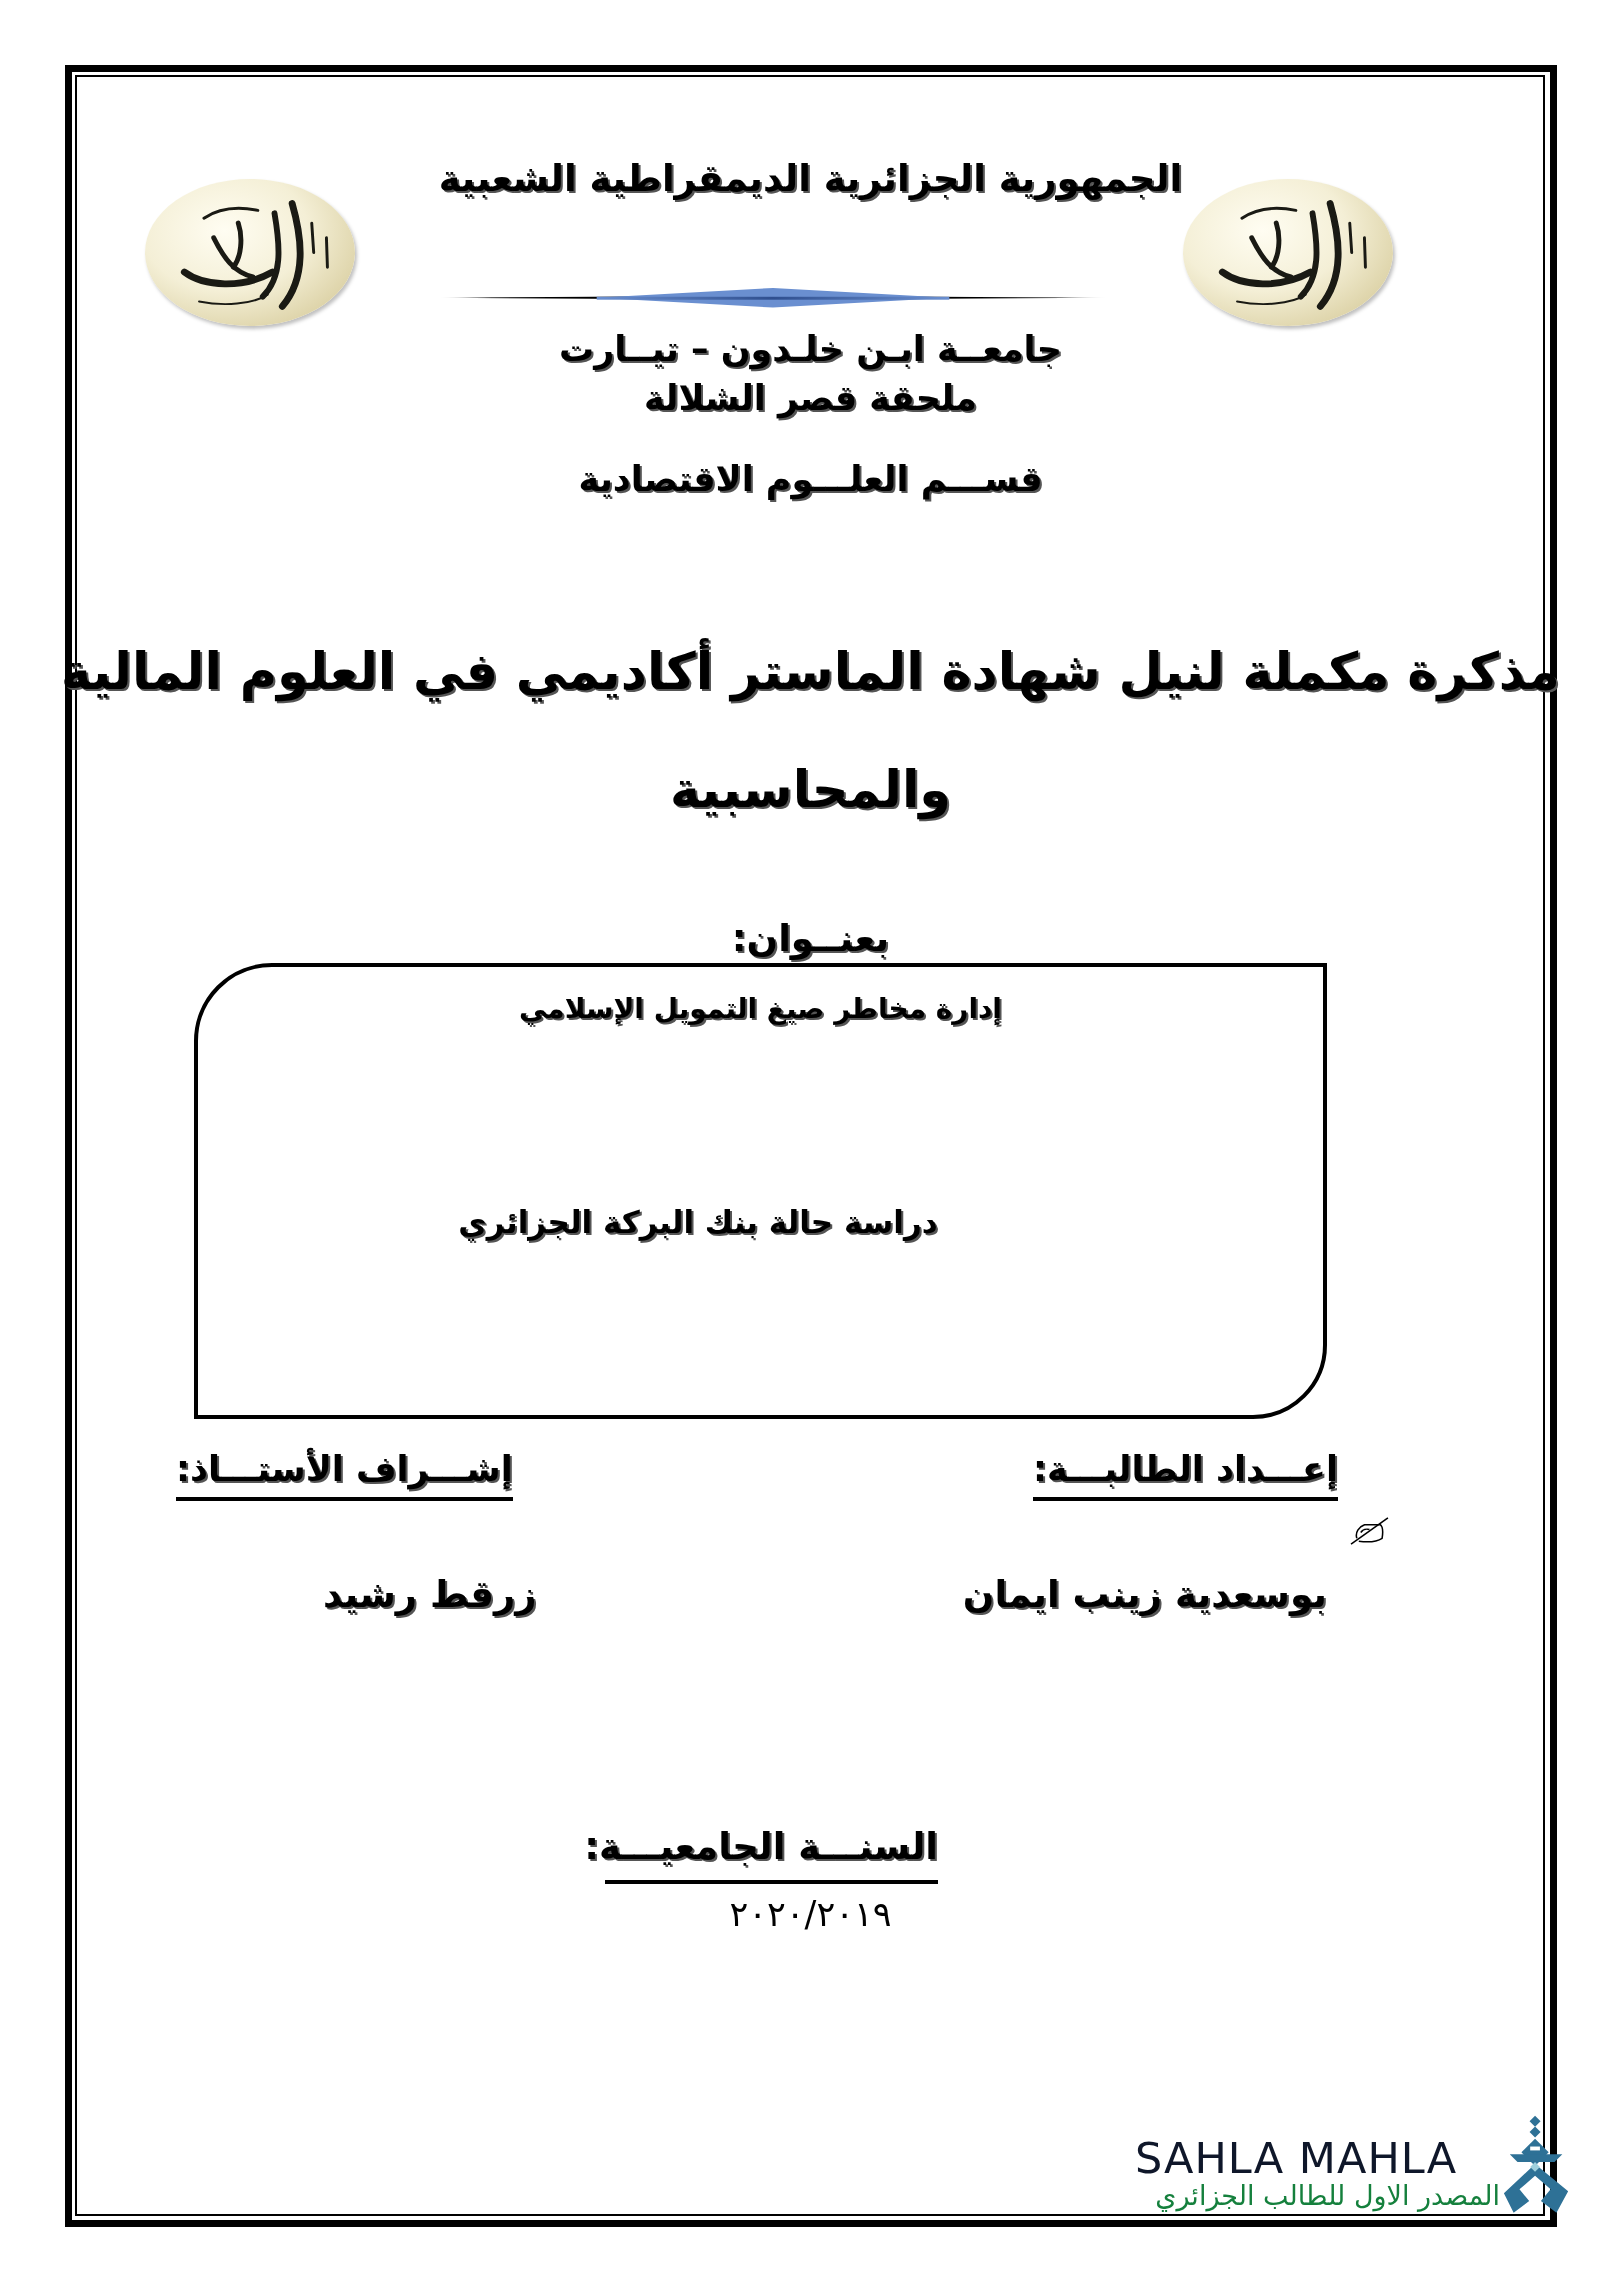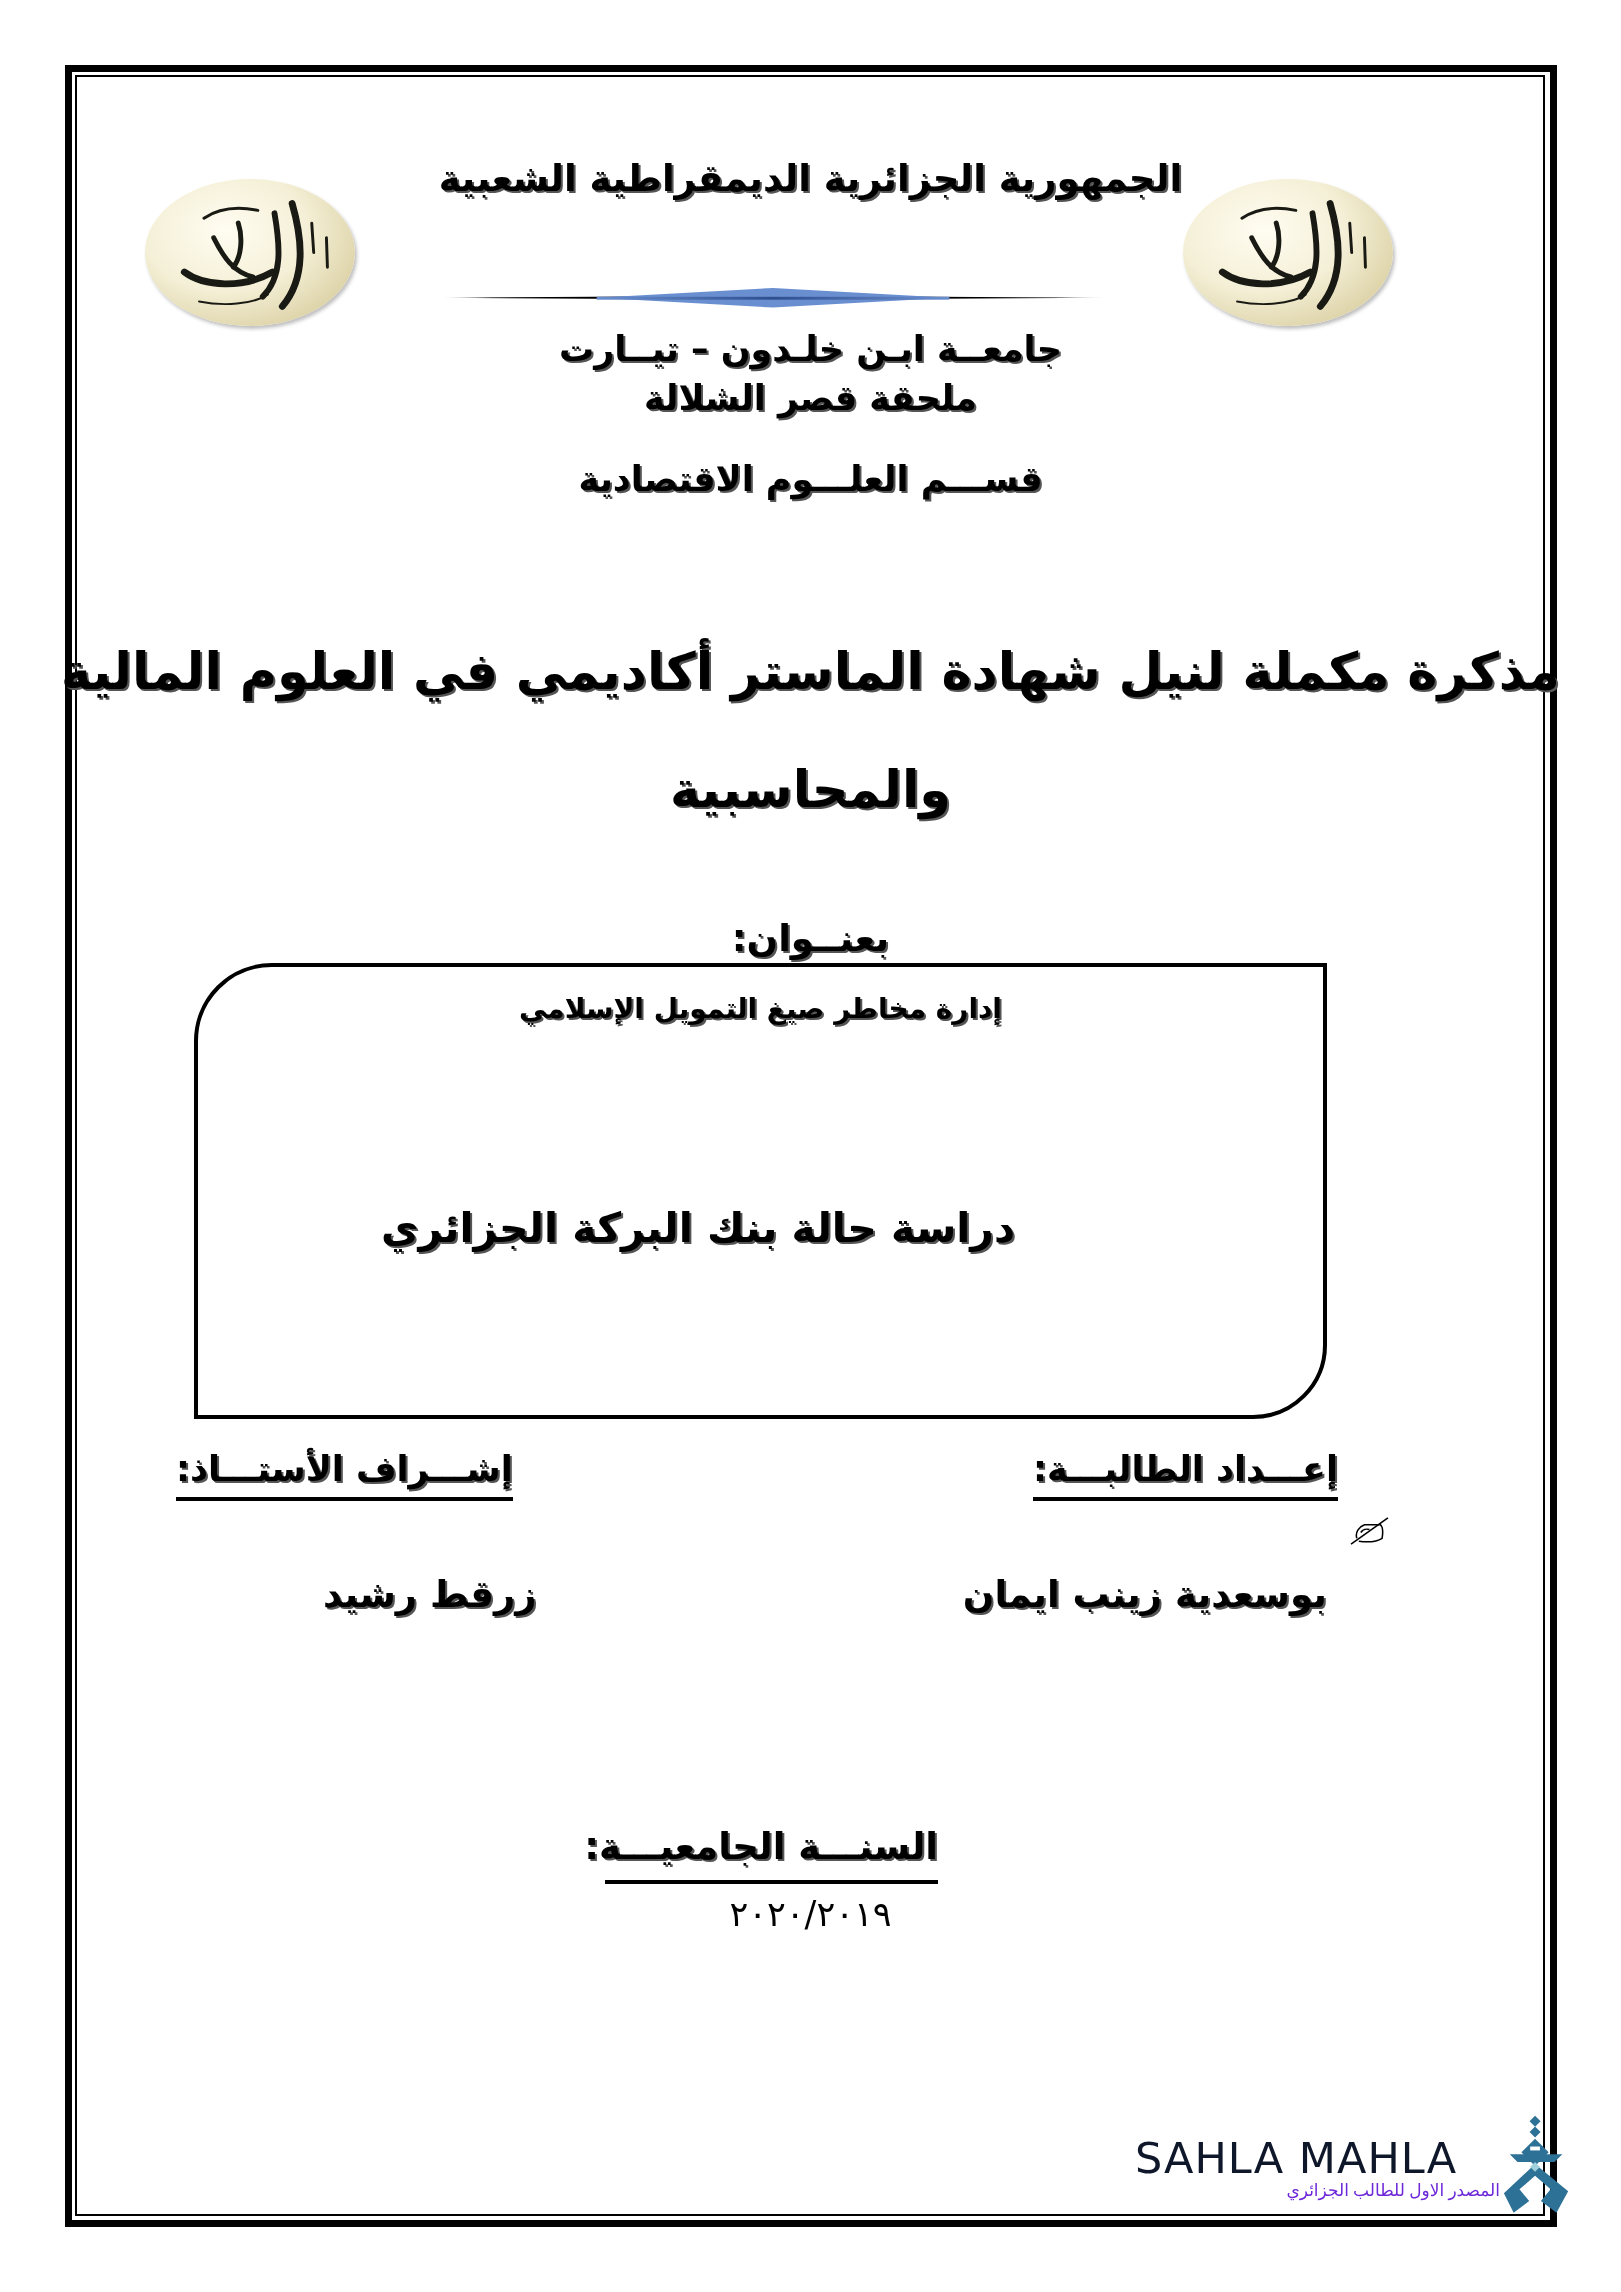--- a/index.html
+++ b/index.html
@@ -27,36 +27,36 @@
   .t-dept { top: 459px; font-size: 35px; font-weight: bold; }
 
   .t-thesis1 { top: 642px; font-size: 51px; font-weight: bold; }
   .t-thesis2 { top: 760px; font-size: 51px; font-weight: bold; }
   .t-titled { top: 872px; font-size: 37px; font-weight: bold; margin-top: 45px; }
 
   .title-box { left: 194px; top: 963px; width: 1133px; height: 456px;
                border: 4.9px solid #000; box-sizing: border-box;
                border-top-left-radius: 78px; border-bottom-right-radius: 74px; }
   .t-box1 { top: 992px; font-size: 28px; font-weight: bold; left: 194px; width: 1133px; text-align: center; }
-  .t-box2 { top: 1204px; font-size: 41px; font-weight: bold; left: 194px; width: 1008px; text-align: center; }
+  .t-box2 { top: 1204px; font-size: 31px; font-weight: bold; left: 194px; width: 1008px; text-align: center; }
 
   .label-u { font-size: 35px; font-weight: bold; border-bottom: 4.9px solid #000; padding-bottom: 8px; }
   .student-label { right: 283px; top: 1449px; }
   .supervisor-label { left: 176px; top: 1449px; }
   .hand-icon { left: 1347px; top: 1515px; width: 43px; height: 33px; }
   .student-name { right: 294px; top: 1573px; font-size: 37px; font-weight: bold; }
   .supervisor-name { left: 323px; top: 1573px; font-size: 37px; font-weight: bold; }
 
   .year-label { left: 605px; top: 1825px; width: 333px; text-align: center; font-size: 37px; font-weight: bold;
                 border-bottom: 4.9px solid #000; padding-bottom: 12px; }
   .year-value { top: 1894px; font-size: 35px; }
 
   .wm-title { left: 1135px; top: 2133px; font-family: "DejaVu Sans", sans-serif; font-size: 43px;
               letter-spacing: 1px; color: #0f172a; white-space: nowrap; }
-  .wm-sub { left: 1137px; top: 2180px; width: 363px; text-align: right; font-size: 17px; color: #6d28d9; font-family: Liberation Serif, serif; }
+  .wm-sub { left: 1137px; top: 2180px; width: 363px; text-align: right; font-size: 27px; color: #15803d; }
   .wm-icon { left: 1500px; top: 2115px; width: 74px; height: 102px; }
 </style>
 </head>
 <body>
 
 <div class="abs frame-outer"></div>
 <div class="abs frame-inner"></div>
 
 <div class="abs logo" style="left:145px; top:179px;">
   <svg viewBox="0 0 214 150">

